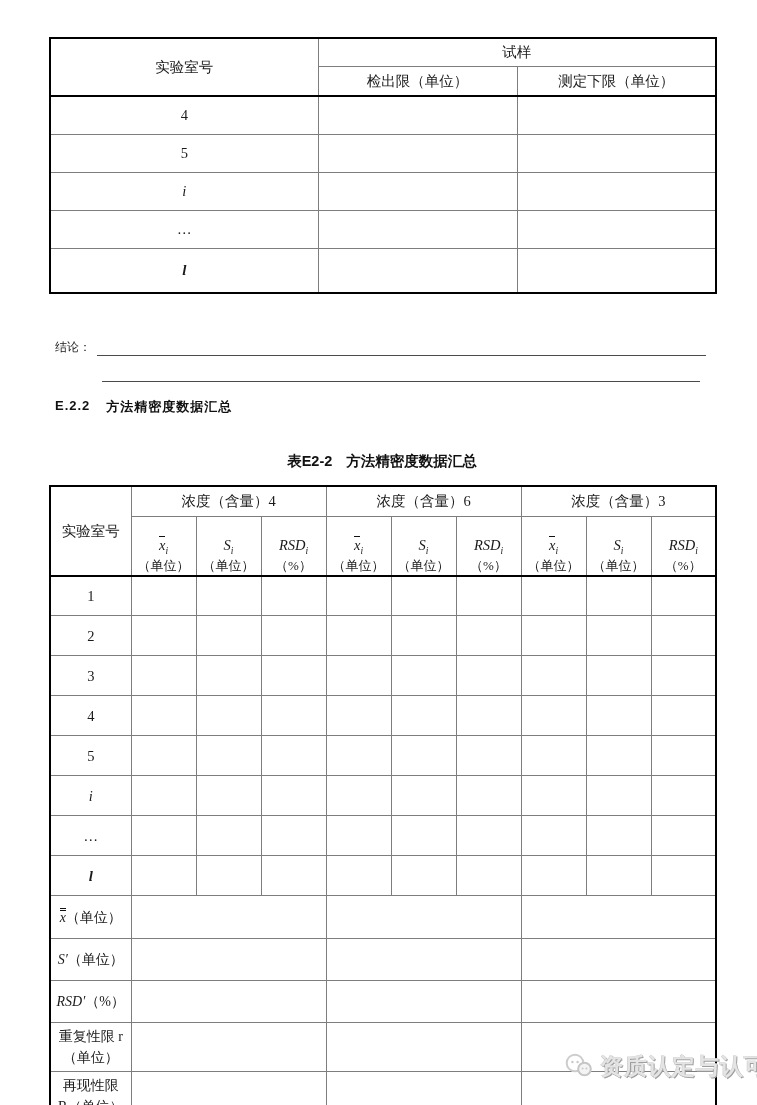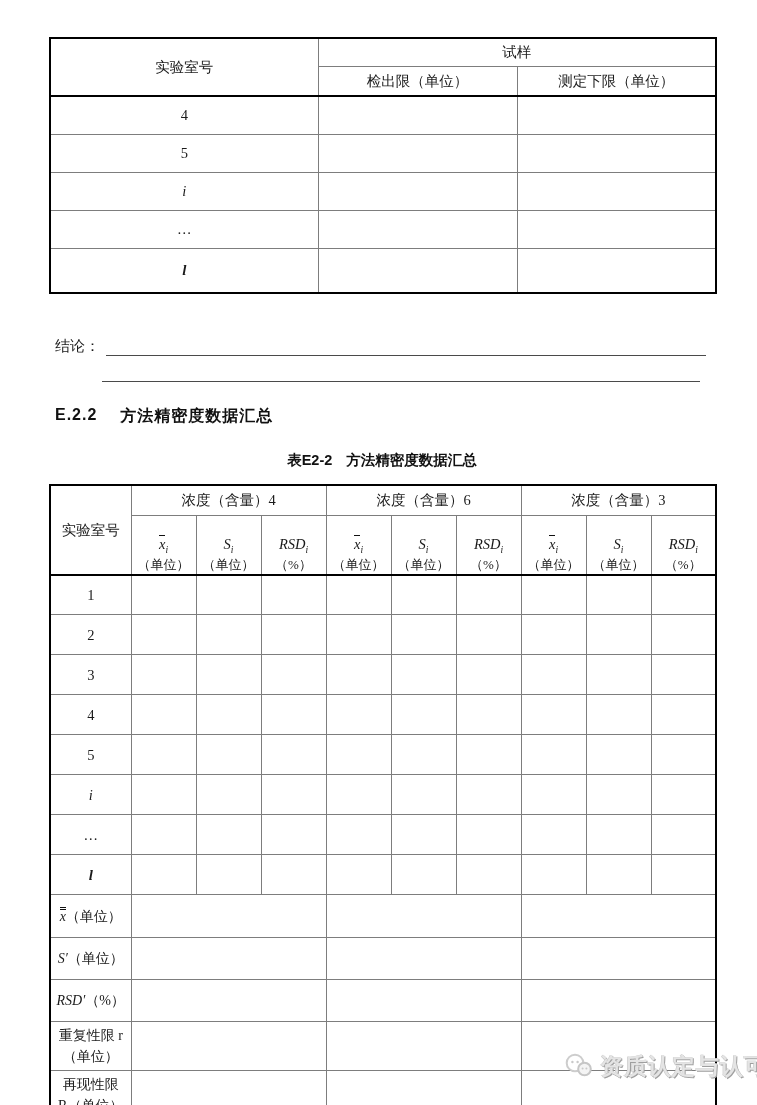--- a/index.html
+++ b/index.html
@@ -19,31 +19,31 @@
   .gb { border-left-color:#000; }
   .it { font-style:italic; }
   .bl { font-style:italic; font-weight:bold; font-size:15px; }
   sub { font-size:9.5px; font-style:italic; line-height:1; }
   em { font-style:italic; font-weight:normal; }
   .obar { display:inline-block; border-top:1.2px solid #111; padding-top:1px; line-height:1; }
   .dbar { display:inline-block; border-top:3px double #111; padding-top:0; line-height:1.05; font-style:italic; }
   .sym { line-height:20px; margin-top:18px; }
   .unit { font-size:13px; line-height:19px; }
   .sumlabel { font-size:14px; line-height:21px;margin-top:12px; }
-  .concl { margin:38px 0 0 55px; width:651px; font-size:15px; }
+  .concl { margin:38px 0 0 55px; width:651px; font-size:12px; }
   .concl-line1 { display:flex; align-items:flex-end; height:24px; }
   .concl-label { flex:none; padding-right:6px; }
   .uline { flex:1; border-bottom:1px solid #4a4a4a; height:20px; }
   .uline2 { margin-left:47px; width:598px; border-bottom:1px solid #4a4a4a; height:25px; }
   .heading {
-    margin:24px 0 0 55px; font-family:"Liberation Sans","DejaVu Sans",sans-serif;
-    font-weight:bold; font-size:16px; color:#111; display:flex; gap:23px; letter-spacing:1px;
+    margin:16px 0 0 55px; font-family:"Liberation Sans","DejaVu Sans",sans-serif;
+    font-weight:bold; font-size:13px; color:#111; display:flex; gap:16px; letter-spacing:1px;
   }
   .tcaption {
-    margin:24px 0 14px 49px; width:666px; text-align:center;
+    margin:36px 0 14px 49px; width:666px; text-align:center;
     font-family:"Liberation Sans","DejaVu Sans",sans-serif; font-weight:bold;
     font-size:14.5px; color:#111; display:flex; justify-content:center; gap:14px;
   }
   .watermark {
     position:absolute; left:564px; top:1050px; height:32px;
     display:flex; align-items:center; gap:6px; z-index:5;
   }
   .wm-text {
     font-family:"Liberation Sans","DejaVu Sans",sans-serif; font-weight:bold;
     font-size:23px; color:#e4e4e4; letter-spacing:1px; white-space:nowrap;

